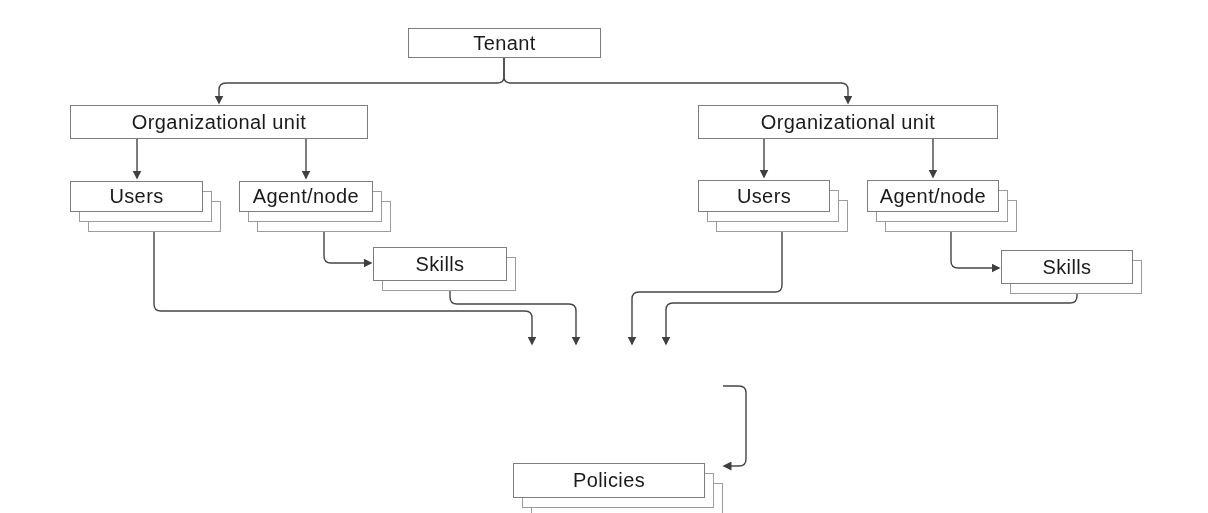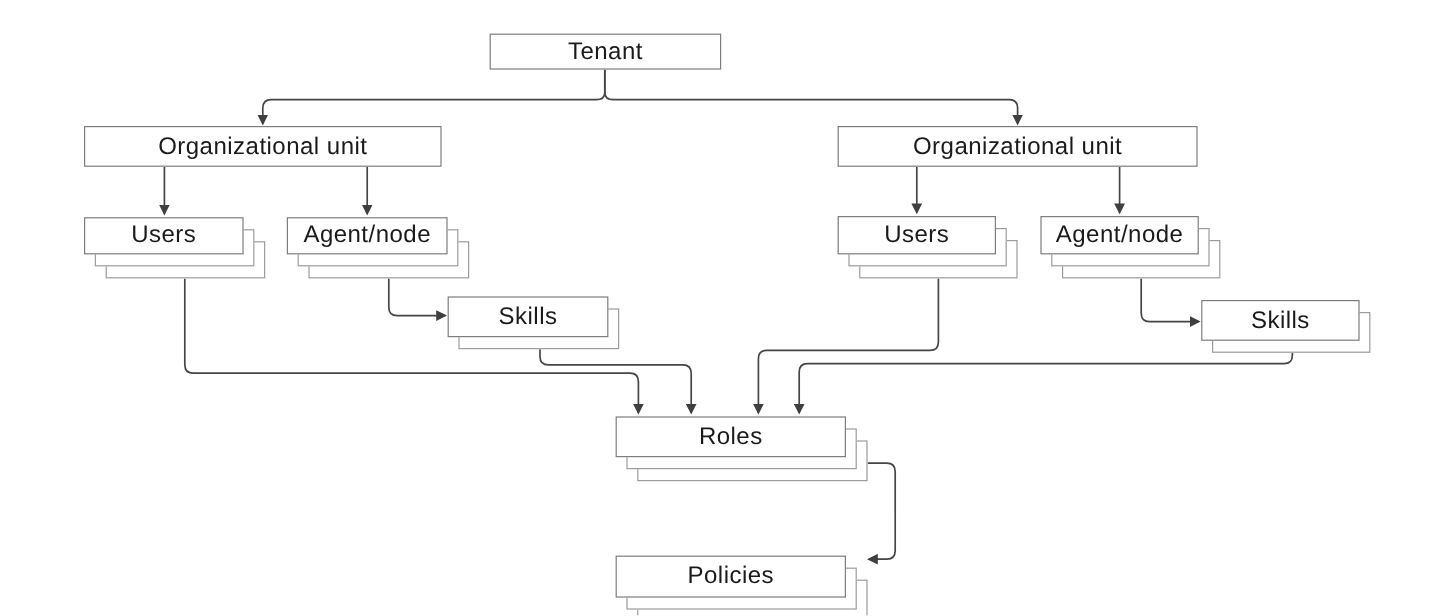--- a/index.html
+++ b/index.html
@@ -143,27 +143,20 @@
     </div>
   </div>
 
   <div class="stack" id="n-skills-right">
     <div class="layer l2"></div>
     <div class="box">
       <span>Skills</span>
     </div>
   </div>
 
-  <div class="stack" id="n-roles">
-    <div class="layer l3"></div>
-    <div class="layer l2"></div>
-    <div class="box">
-      <span>Roles</span>
-    </div>
-  </div>
 
   <div class="stack" id="n-policies">
     <div class="layer l3"></div>
     <div class="layer l2"></div>
     <div class="box">
       <span>Policies</span>
     </div>
   </div>
 
 </div>

